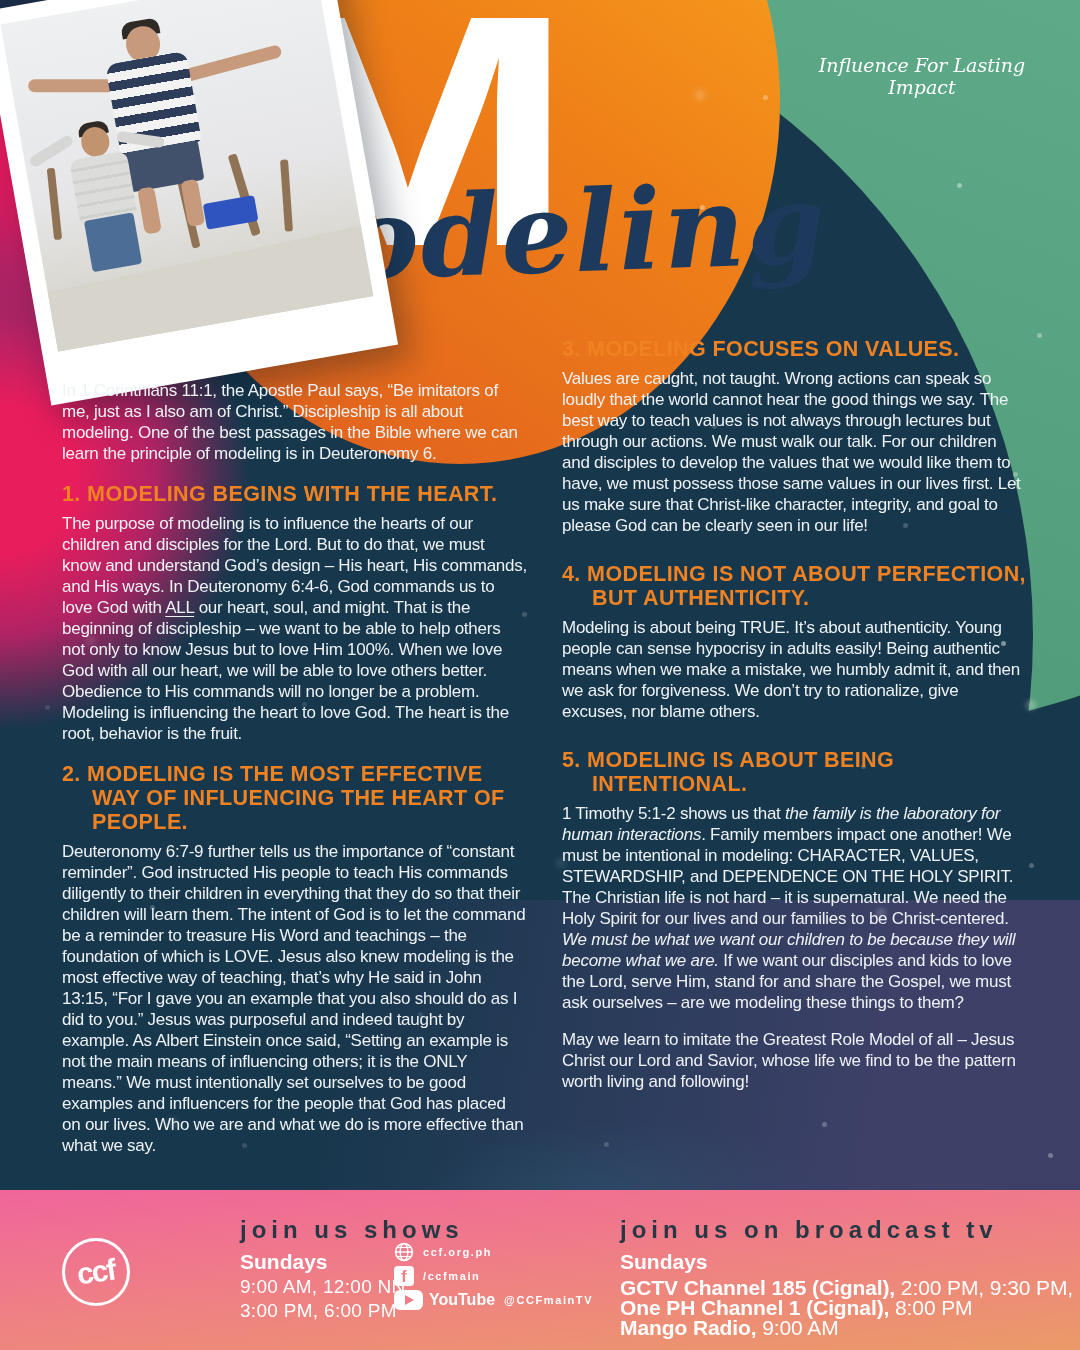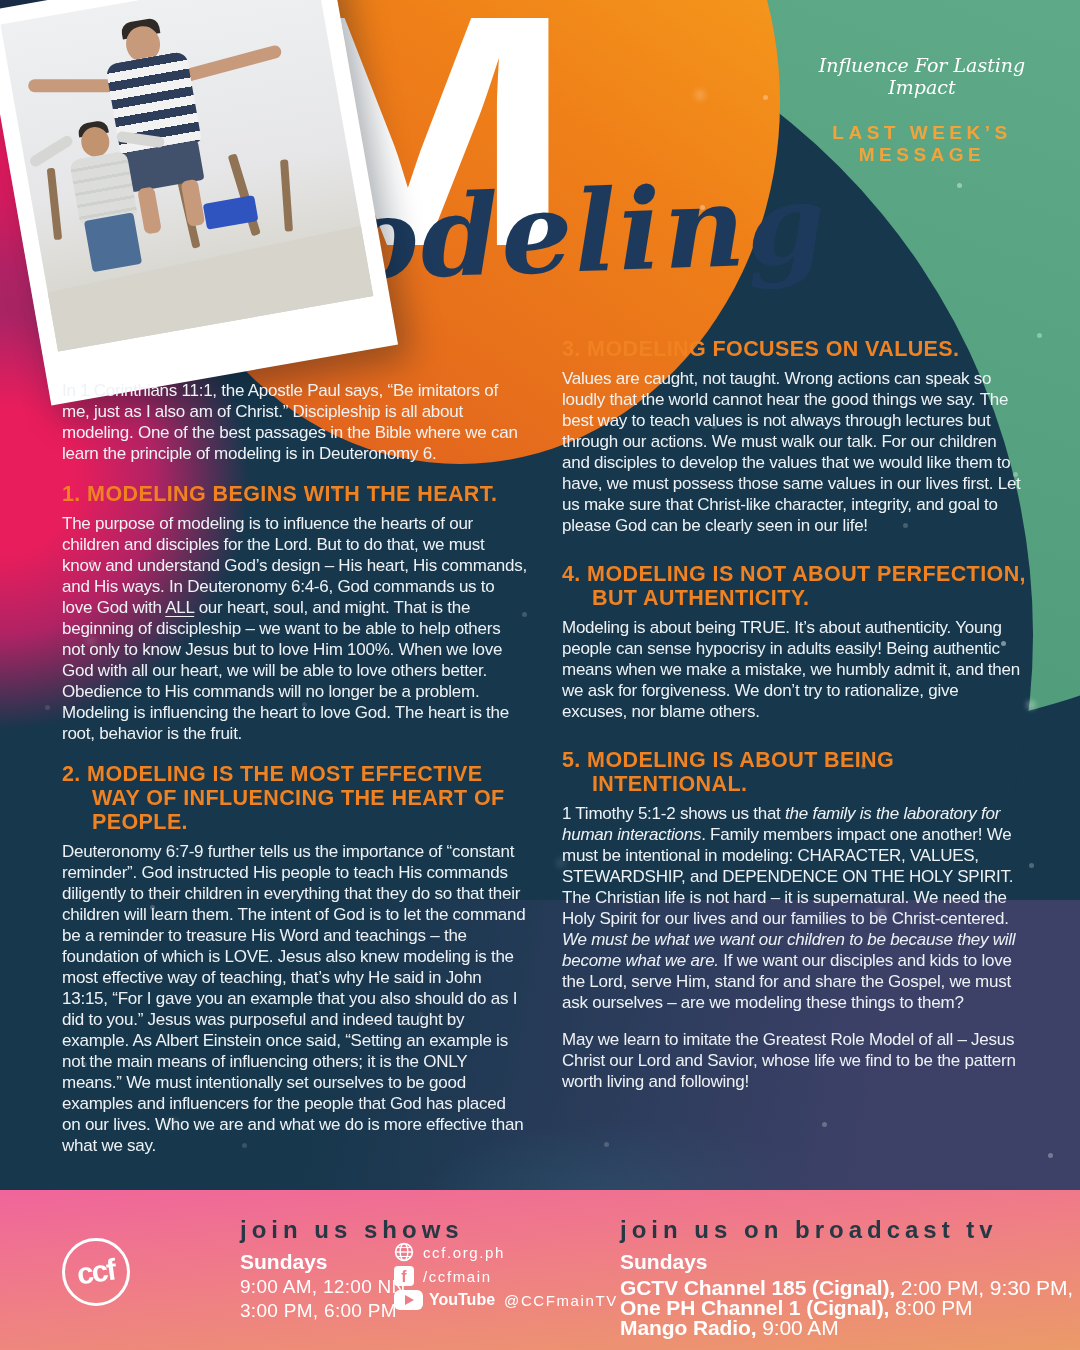--- a/index.html
+++ b/index.html
@@ -92,21 +92,21 @@
   
   .footer{position:absolute;left:0;top:1190px;width:1080px;height:160px;z-index:12;
     background:linear-gradient(175deg,#f0659b 0%,#ef7f85 48%,#eb9a68 100%);}
   .ccf-logo{position:absolute;left:62px;top:48px;width:62px;height:62px;border:3px solid #fff;
     border-radius:50%;display:flex;align-items:center;justify-content:center;}
   .ccf-logo span{color:#fff;font-size:30px;font-weight:700;letter-spacing:-2px;transform:rotate(-8deg);}
   .f-heading{position:absolute;color:#273845;font-size:24px;font-weight:700;letter-spacing:5px;}
   .f-day{position:absolute;color:#fff;font-size:21px;font-weight:700;}
   .f-times{position:absolute;color:#fff;font-size:19px;letter-spacing:.3px;}
   .f-link-row{position:absolute;display:flex;align-items:center;gap:9px;color:#fff;}
-  .f-link-label{font-size:15px;font-weight:400;letter-spacing:1.6px;color:#fff;}
+  .f-link-label{font-size:11px;font-weight:700;letter-spacing:1.6px;color:#fff;}
   .fb-icon{width:20px;height:20px;background:#fff;border-radius:4px;display:flex;align-items:flex-end;
     justify-content:center;color:#ef7d86;font-weight:700;font-size:16px;line-height:18px;}
   .yt-icon{width:29px;height:20px;background:#fff;border-radius:6px;position:relative;}
   .yt-icon:after{content:"";position:absolute;left:11px;top:5px;border-left:9px solid #ef7d86;
     border-top:5px solid transparent;border-bottom:5px solid transparent;}
   .yt-brand{font-size:16px;font-weight:700;margin-left:-3px;}
   .bc-row{position:absolute;color:#fff;font-size:21px;letter-spacing:-.1px;white-space:nowrap;}
   .bc-row b{font-weight:700;}
 </style>
 </head>
@@ -123,21 +123,20 @@
   <div class="teal-blob"></div>
   <div class="purple-glow"></div>
   <div class="sparkles"></div>
   <div class="sparkles-lg"></div>
 
   <div class="big-m">M</div>
   <div class="title-script">Modeling</div>
 
   <div class="brand-block">
     <div class="brand-tagline">Influence For Lasting Impact</div>
-    <div class="kicker">LAST WEEK’S MESSAGE</div>
   </div>
 
   <div class="polaroid">
     <div class="photo">
       <div class="ph-ground"></div>
       <div class="ph-post" style="left:18px;top:150px;width:8px;height:72px;transform:rotate(4deg);"></div>
       <div class="ph-post" style="left:206px;top:168px;width:9px;height:84px;transform:rotate(-7deg);"></div>
       <div class="ph-post" style="left:248px;top:182px;width:8px;height:72px;transform:rotate(6deg);"></div>
       <div class="ph-post" style="left:148px;top:162px;width:8px;height:92px;transform:rotate(-3deg);"></div>
       <div class="ph-blue"></div>

